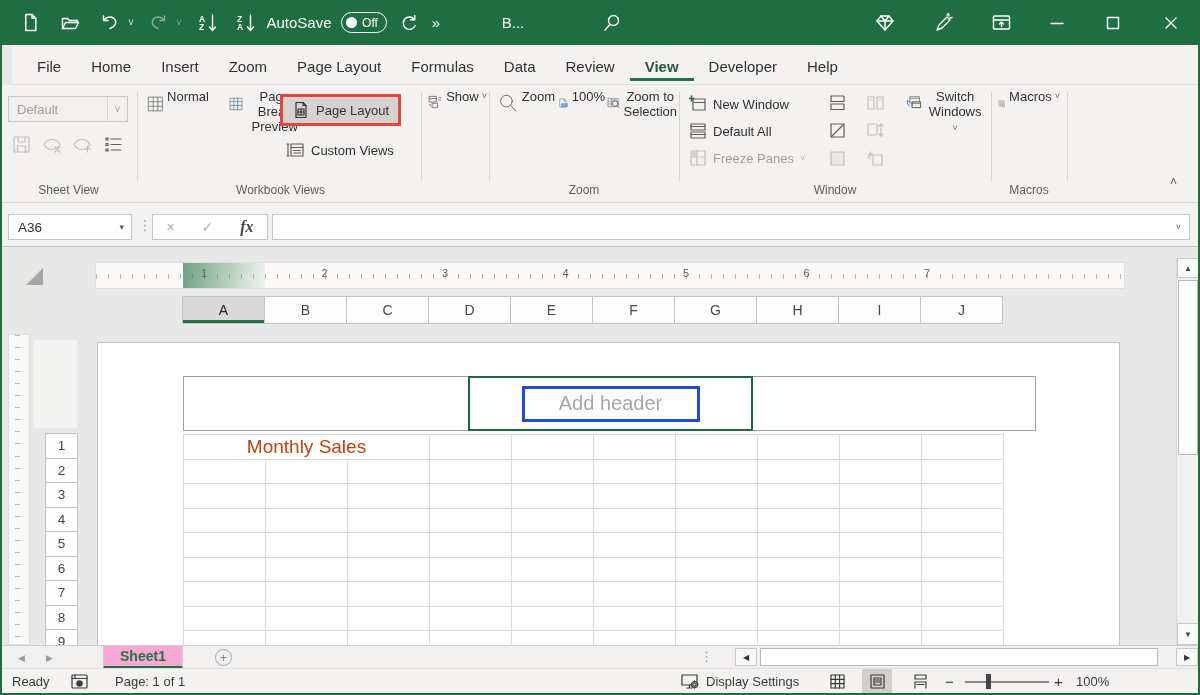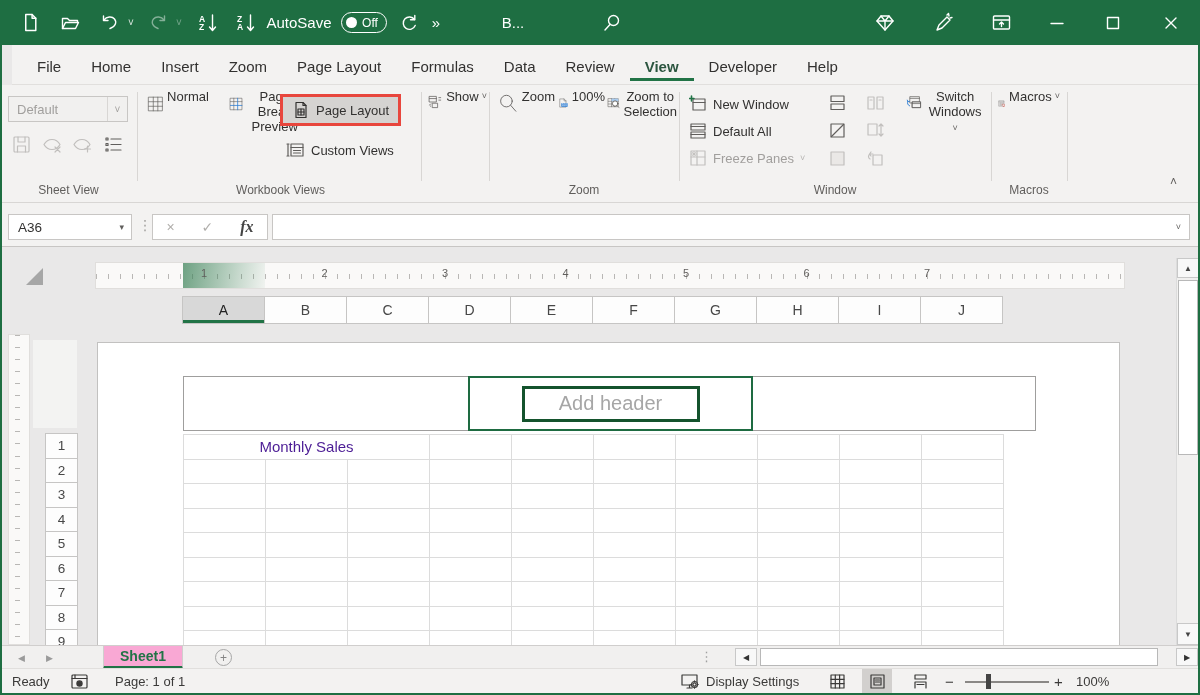--- a/index.html
+++ b/index.html
@@ -66,25 +66,25 @@
   .vmargin{position:absolute;left:33px;top:93px;width:44px;height:88px;background:#f3f3f2}
   .selall{position:absolute;left:24px;top:19px}
   .colstrip{position:absolute;left:182px;top:49px;display:flex;border:1px solid #c6c5c4;border-right:none}
   .colh{flex:0 0 82px;height:26px;border-right:1px solid #c6c5c4;background:#fdfdfd;display:flex;align-items:center;justify-content:center;font-size:14px;color:#474747}
   .colh.sel{background:#d8d8d8;box-shadow:inset 0 -3px 0 #217346;color:#222}
   .rowstrip{position:absolute;left:45px;top:186px;width:33px;height:212px;border:1px solid #c6c5c4;border-bottom:none;background:#fdfdfd;overflow:hidden}
   .rowh{height:24.5px;border-bottom:1px solid #c6c5c4;display:flex;align-items:center;justify-content:center;font-size:13.5px;color:#474747}
   .page{position:absolute;left:97px;top:95px;width:1023px;height:303px;background:#fff;border:1px solid #c2c1c0;border-bottom:none;overflow:hidden}
   .hdrstrip{position:absolute;left:85px;top:33px;width:853px;height:55px;background:#fff;border:1px solid #9f9e9d}
   .hdrcenter{position:absolute;left:370px;top:33px;width:285px;height:55px;border:2px solid #1e6b41;display:flex;align-items:center;justify-content:center}
-  .addhdr{border:3px solid #14532d;width:178px;height:36px;display:flex;align-items:center;justify-content:center;font-size:20px;color:#a6a6a6}
+  .addhdr{border:3px solid #1d4ed8;width:178px;height:36px;display:flex;align-items:center;justify-content:center;font-size:20px;color:#a6a6a6}
   .grid{position:absolute;left:85px;top:91px;width:821px;height:212px;border-left:1px solid #dcdcdc;border-top:1px solid #dcdcdc;overflow:hidden}
   .grow{display:flex;height:24.5px}
   .gcell{flex:0 0 82px;border-right:1px solid #dcdcdc;border-bottom:1px solid #dcdcdc}
-  .gcell.merged{flex:0 0 246px;display:flex;align-items:center;justify-content:center;font-size:15px;color:#4c1d95}
+  .gcell.merged{flex:0 0 246px;display:flex;align-items:center;justify-content:center;font-size:19px;color:#c2410c}
   .vscroll{position:absolute;left:1176px;top:11px;width:22px;height:387px;background:#f1f0ef;border-left:1px solid #dcdcdc}
   .sbtn{position:absolute;left:0;width:22px;background:#f8f8f8;border:1px solid #c8c8c8;display:flex;align-items:center;justify-content:center;font-size:8px;color:#444}
   .vthumb{position:absolute;left:1px;top:22px;width:20px;height:175px;background:#fff;border:1px solid #b8b8b8}
 
   
   .tabsbar{position:absolute;left:0;top:645px;width:1200px;height:23px;background:#f1f0ef;border-top:1px solid #d0cecd}
   .navarrow{position:absolute;top:0;height:23px;display:flex;align-items:center;font-size:9px;color:#9a9a9a}
   .sheettab{position:absolute;left:103px;top:0;width:80px;height:23px;background:#f9a8d4;border-left:1px solid #d0cecd;border-right:1px solid #d0cecd;border-bottom:3px solid #217346;display:flex;align-items:center;justify-content:center;font-size:14px;font-weight:700;color:#217346}
   .addsheet{position:absolute;left:215px;top:3px;width:17px;height:17px;border:1px solid #a6a6a6;border-radius:50%;display:flex;align-items:center;justify-content:center;color:#848484;font-size:12px}
   .hsdots{position:absolute;left:700px;top:3px;color:#a0a0a0;font-size:13px}

